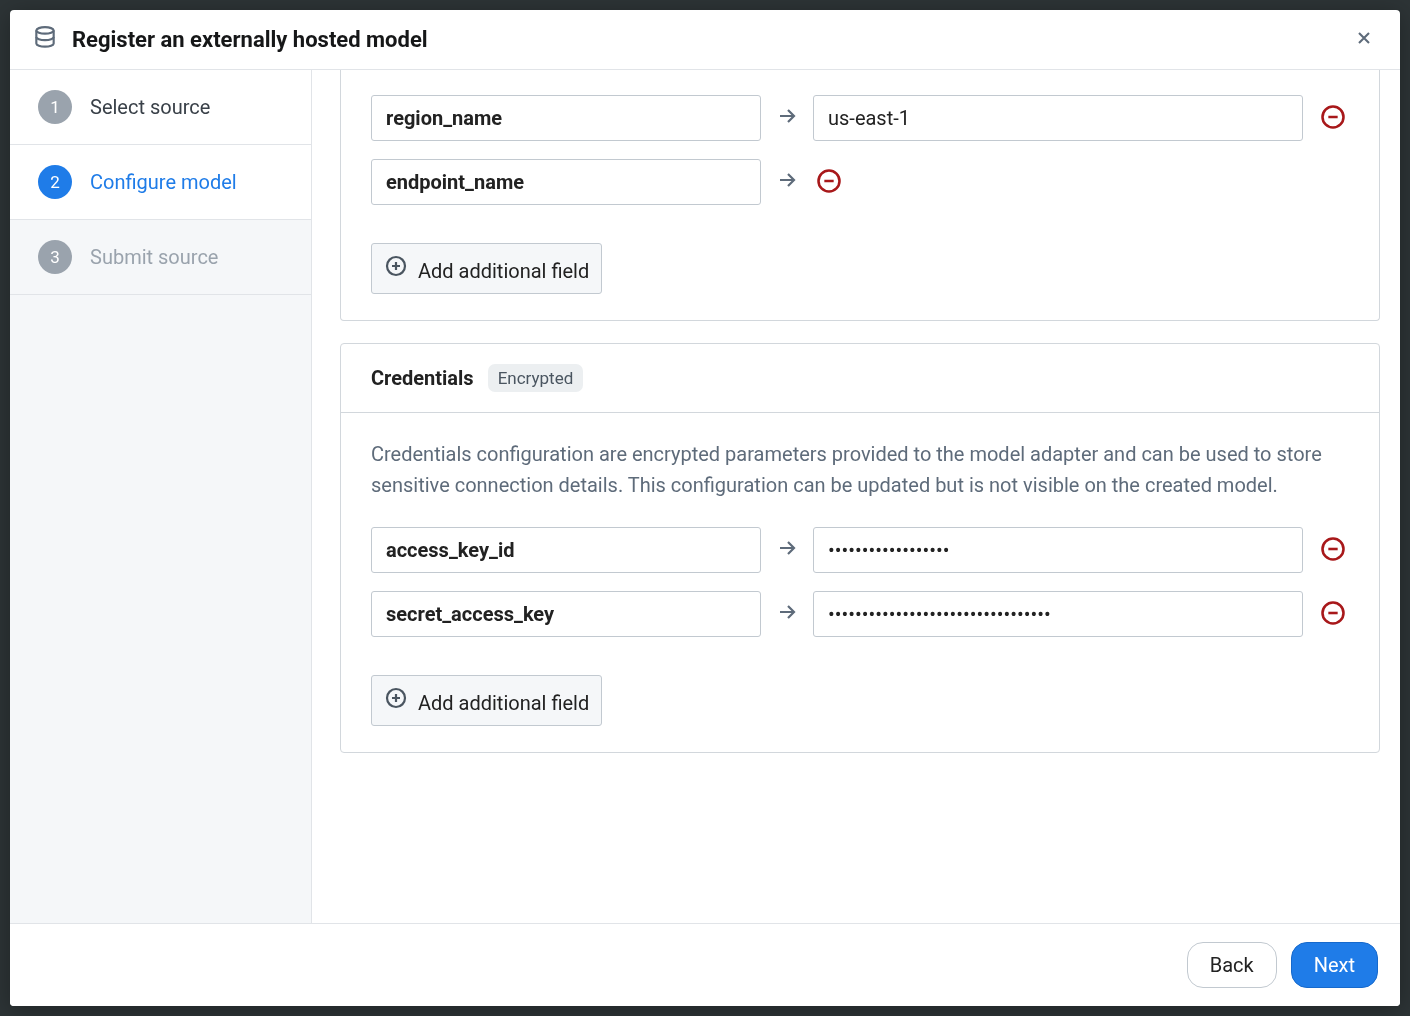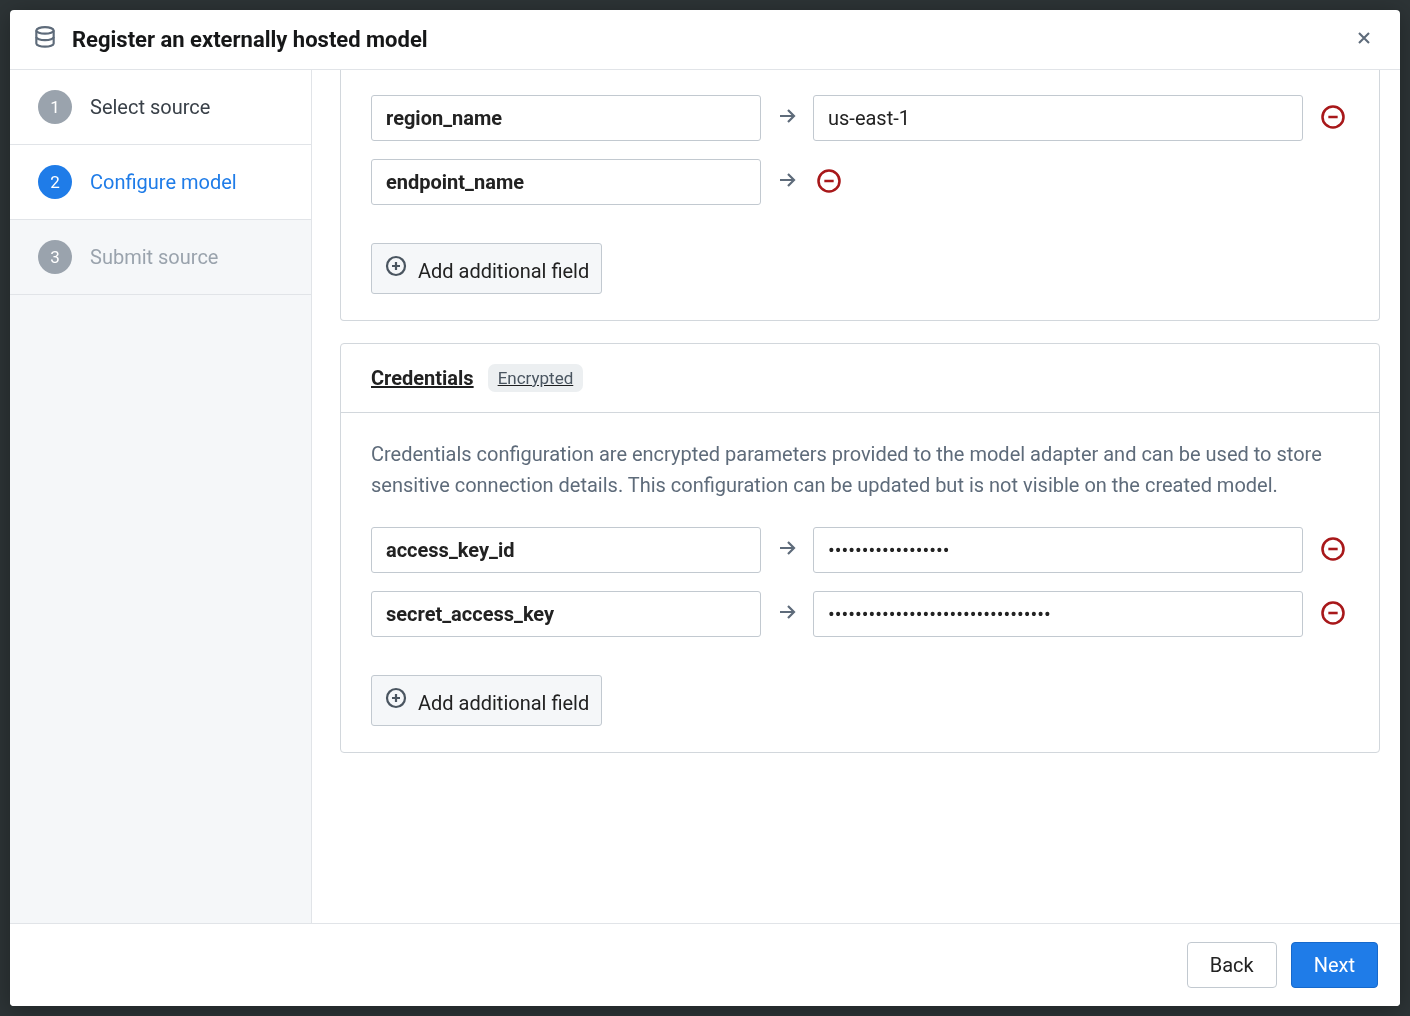--- a/index.html
+++ b/index.html
@@ -107,21 +107,20 @@
     border-top-left-radius: 0;
     border-top-right-radius: 0;
     margin-top: -1px;
   }
   .panel-header {
     padding: 20px 30px;
     border-bottom: 1px solid #d2d7dc;
     display: flex;
     align-items: center;
     gap: 14px;
-    text-decoration: underline;
   }
   .panel-header .section-title {
     font-weight: 700;
     font-size: 20px;
     color: #222;
   }
   .tag {
     background: #eceff1;
     color: #4a5560;
     padding: 4px 10px;
@@ -184,21 +183,21 @@
     border-top: 1px solid #e1e4e8;
     padding: 18px 22px;
     display: flex;
     justify-content: flex-end;
     gap: 14px;
     background: #fff;
   }
   .btn {
     padding: 10px 22px;
     font-size: 20px;
-    border-radius: 4px;
+    border-radius: 16px;
     cursor: pointer;
     font-family: inherit;
   }
   .btn-secondary {
     background: #fff;
     border: 1px solid #c2c9d0;
     color: #222;
   }
   .btn-primary {
     background: #1f7ce8;

